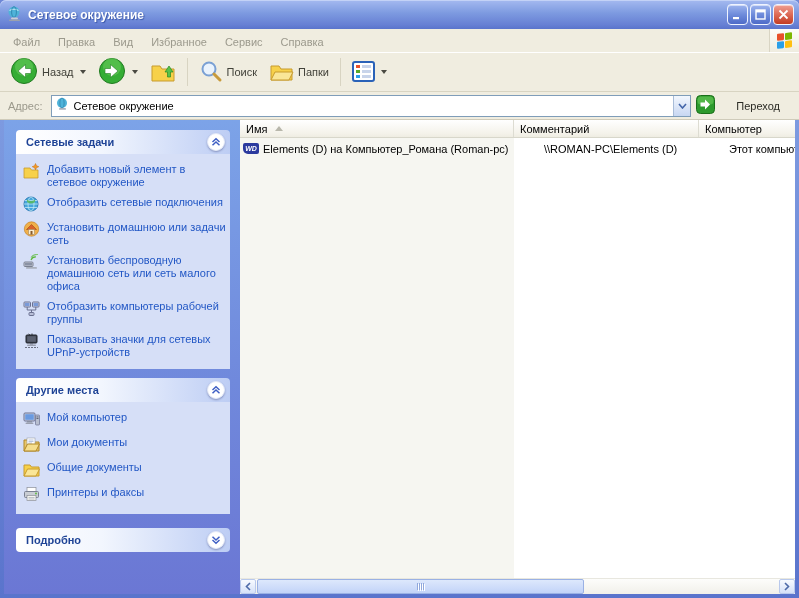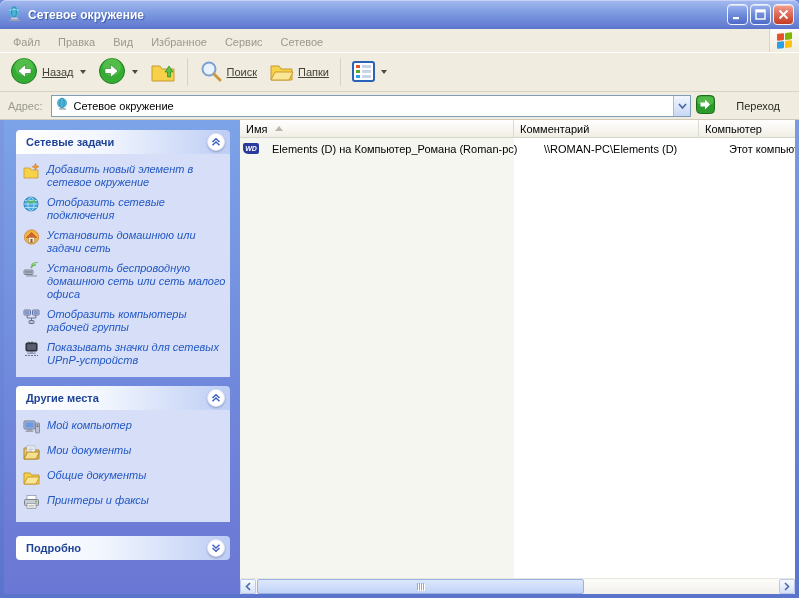--- a/index.html
+++ b/index.html
@@ -30,21 +30,21 @@
   .menu-item { padding:4px 9px; color:#9b998c; cursor:pointer; }
   .menubar-logo {
     margin-left:auto; width:30px; height:23px; display:flex; align-items:center; justify-content:center;
     background:linear-gradient(180deg,#fdfdfa,#efecdf); border-left:1px solid #d9d5c4;
   }
   .xp-logo { width:16px; height:16px; display:grid; grid-template-columns:7px 7px; grid-template-rows:7px 7px; gap:1px; transform:skewY(-6deg); }
   .xp-logo i { display:block; border-radius:1px; }
 
   
   .toolbar { height:40px; flex-shrink:0; background:#f0ede0; border-top:1px solid #fff; border-bottom:1px solid #d8d4c2; display:flex; align-items:center; padding:0 4px; }
-  .tb-btn { display:flex; align-items:center; gap:4px; padding:3px 5px; border:1px solid transparent; border-radius:3px; cursor:pointer; color:#42423a;text-decoration:underline; }
+  .tb-btn { display:flex; align-items:center; gap:4px; padding:3px 5px; border:1px solid transparent; border-radius:3px; cursor:pointer; color:#42423a; }
   .tb-sep { width:1px; height:28px; background:#d8d4c2; margin:0 5px; flex-shrink:0; }
   .caret { width:0; height:0; border-left:3px solid transparent; border-right:3px solid transparent; border-top:4px solid #4a4a42; margin-left:2px; }
 
   
   .addressbar { height:28px; flex-shrink:0; background:#f0ede0; border-bottom:1px solid #cfcbba; display:flex; align-items:center; padding:0 12px 0 0; }
   .addr-label { color:#9b998c; padding:0 8px; }
   .addr-combo { flex:1; height:22px; background:#fff; border:1px solid #7f9db9; display:flex; align-items:center; gap:4px; padding-left:3px; cursor:text; }
   .addr-value { flex:1; color:#000; }
   .addr-drop { width:17px; height:20px; border-left:1px solid #a8bcd8; display:flex; align-items:center; justify-content:center;
     background:linear-gradient(180deg,#f2f7fe,#c8d7f2); cursor:pointer; }
@@ -57,37 +57,37 @@
   
   .sidebar { width:236px; flex-shrink:0; background:linear-gradient(180deg,#7ca3e8 0%,#7089dc 55%,#6b77d4 100%); padding:10px 8px 0 12px; overflow:hidden; }
   .panel { width:214px; }
   .panel-header {
     height:24px; border-radius:4px 4px 0 0; padding:0 5px 0 10px;
     background:linear-gradient(90deg,#ffffff 0%,#f2f6fe 40%,#bdcdf4 100%);
     display:flex; align-items:center; justify-content:space-between;
     font-weight:bold; color:#1e4396; cursor:pointer;
   }
   .chev-btn { width:18px; height:18px; border-radius:50%; background:#fff; border:1px solid #e2e8f8; box-shadow:0 1px 2px rgba(20,30,90,.35); display:flex; align-items:center; justify-content:center; cursor:pointer; padding:0; }
-  .panel-body { background:#d6dff7; padding:9px 4px 8px 7px;font-style:italic; }
+  .panel-body { background:#d6dff7; padding:9px 4px 8px 7px; }
   .task { display:flex; gap:7px; margin-bottom:7px; cursor:pointer; }
   .task:last-child { margin-bottom:2px; }
   .task .ticon { width:17px; flex-shrink:0; }
   .task .tlabel { color:#2257c5; line-height:13px; }
   .panel-gap1 { height:9px; } .panel-gap2 { height:14px; }
 
   
   .content { flex:1; min-width:0; background:#fff; display:flex; flex-direction:column; }
   .colheaders { height:18px; flex-shrink:0; display:flex; background:linear-gradient(180deg,#ffffff,#f4f2ea 80%,#efede2); border-bottom:1px solid #d8d7cb; }
   .colh { display:flex; align-items:center; padding:0 6px; border-right:1px solid #dddcd2; color:#000; cursor:pointer; }
   .colh.c1 { width:274px; } .colh.c2 { width:185px; } .colh.c3 { flex:1; border-right:none; }
   .sort-asc { width:0; height:0; border-left:4px solid transparent; border-right:4px solid transparent; border-bottom:5px solid #b8b7ab; margin-left:8px; }
   .rows { flex:1; background:linear-gradient(90deg,#f6f6f1 0,#f6f6f1 274px,#ffffff 274px); padding-top:2px; }
   .frow { display:flex; height:17px; align-items:center; cursor:pointer; }
   .fcell { overflow:hidden; white-space:nowrap; }
-  .fc1 { width:296px; display:flex; align-items:center; gap:13px; padding-left:3px; }
+  .fc1 { width:296px; display:flex; align-items:center; gap:4px; padding-left:3px; }
   .fc2 { width:185px; padding-left:8px; }
   .fc3 { flex:1; padding-left:8px; }
   .wd-icon { width:16px; height:11px; flex-shrink:0; background:#2b3a9e; border-radius:2px 2px 2px 5px; color:#fff; font-size:7px; font-weight:bold; font-style:italic; display:flex; align-items:center; justify-content:center; }
 
   
   .hscroll { height:16px; flex-shrink:0; display:flex; background:linear-gradient(180deg,#fdfdfb,#f1f0ea); border-top:1px solid #e8e7df; }
   .hs-btn { width:16px; height:100%; border:1px solid #b9c9ec; border-radius:2px; background:linear-gradient(180deg,#f7faff,#d5e1f8); display:flex; align-items:center; justify-content:center; cursor:pointer; padding:0; }
   .hs-track { flex:1; position:relative; }
   .hs-thumb { position:absolute; left:1px; top:0; width:327px; height:15px; border:1px solid #9ab1e4; border-radius:2px;
     background:linear-gradient(180deg,#dde8fc,#c2d3f8); cursor:grab; display:flex; align-items:center; justify-content:center; gap:1px; }
@@ -128,21 +128,21 @@
         </button>
     </span>
   </div>
 
   <div class="menubar">
     <span class="menu-item">Файл</span>
     <span class="menu-item">Правка</span>
     <span class="menu-item">Вид</span>
     <span class="menu-item">Избранное</span>
     <span class="menu-item">Сервис</span>
-    <span class="menu-item">Сетевое</span>
+    <span class="menu-item">Справка</span>
     <span class="menubar-logo">
       <span class="xp-logo">
           <i style="background:#e8502a"></i>
           <i style="background:#7db700"></i>
           <i style="background:#2a9fe8"></i>
           <i style="background:#ffc012"></i>
         </span>
     </span>
   </div>
 

